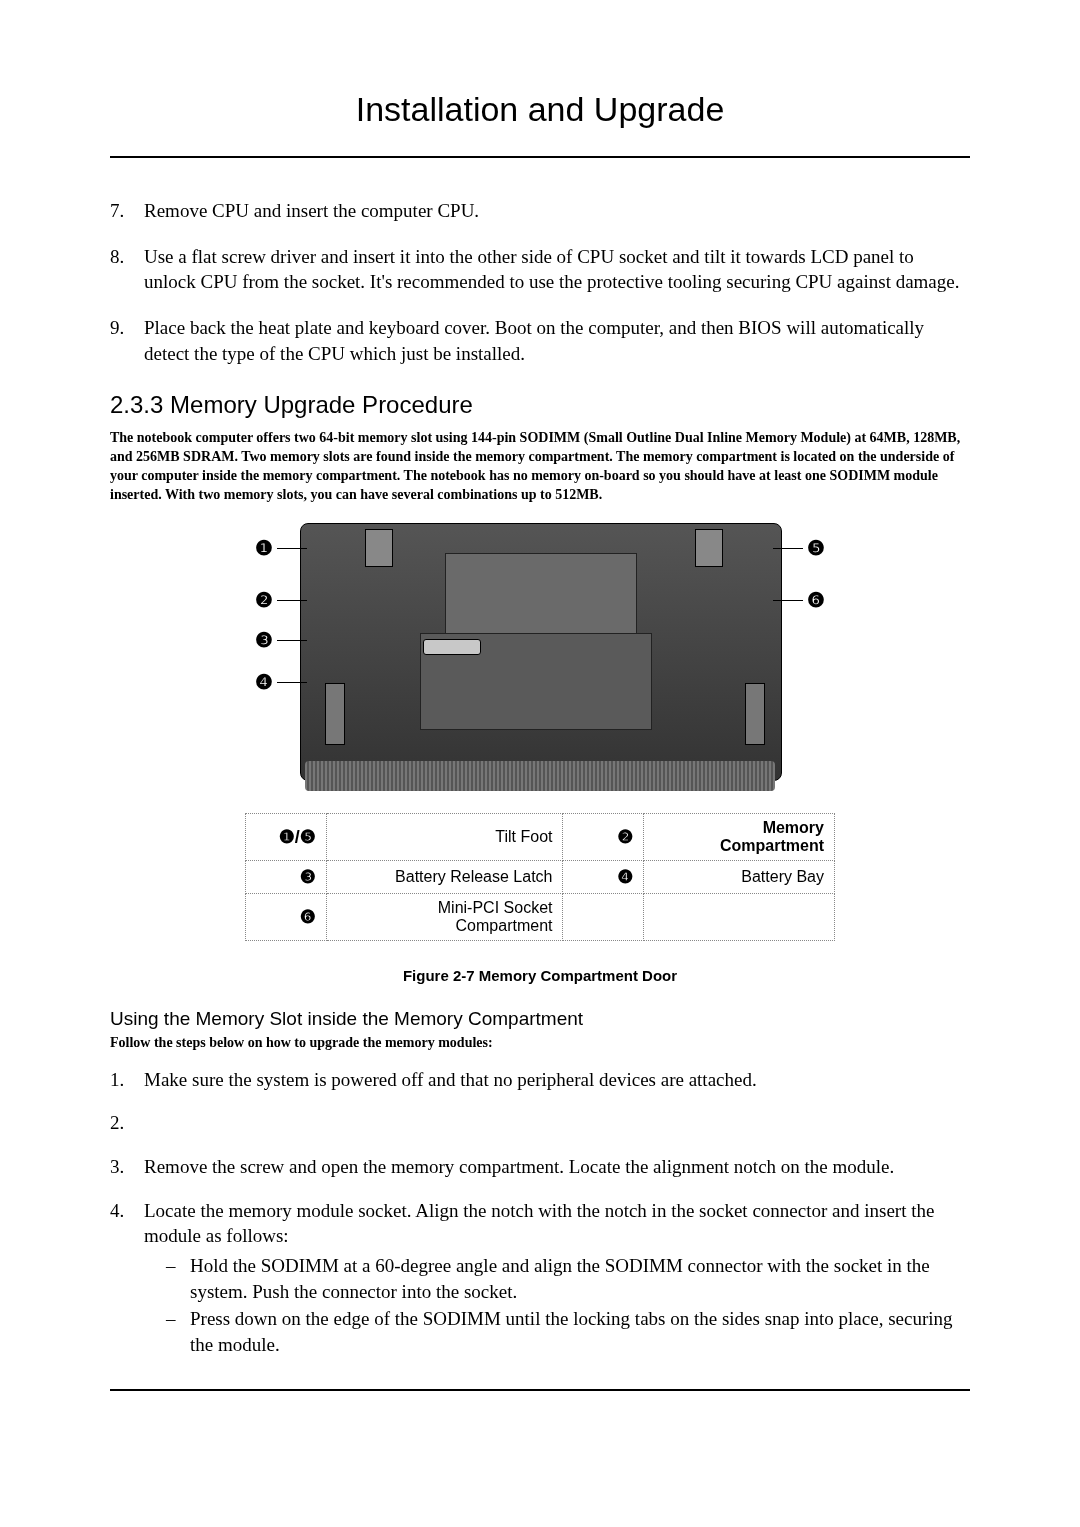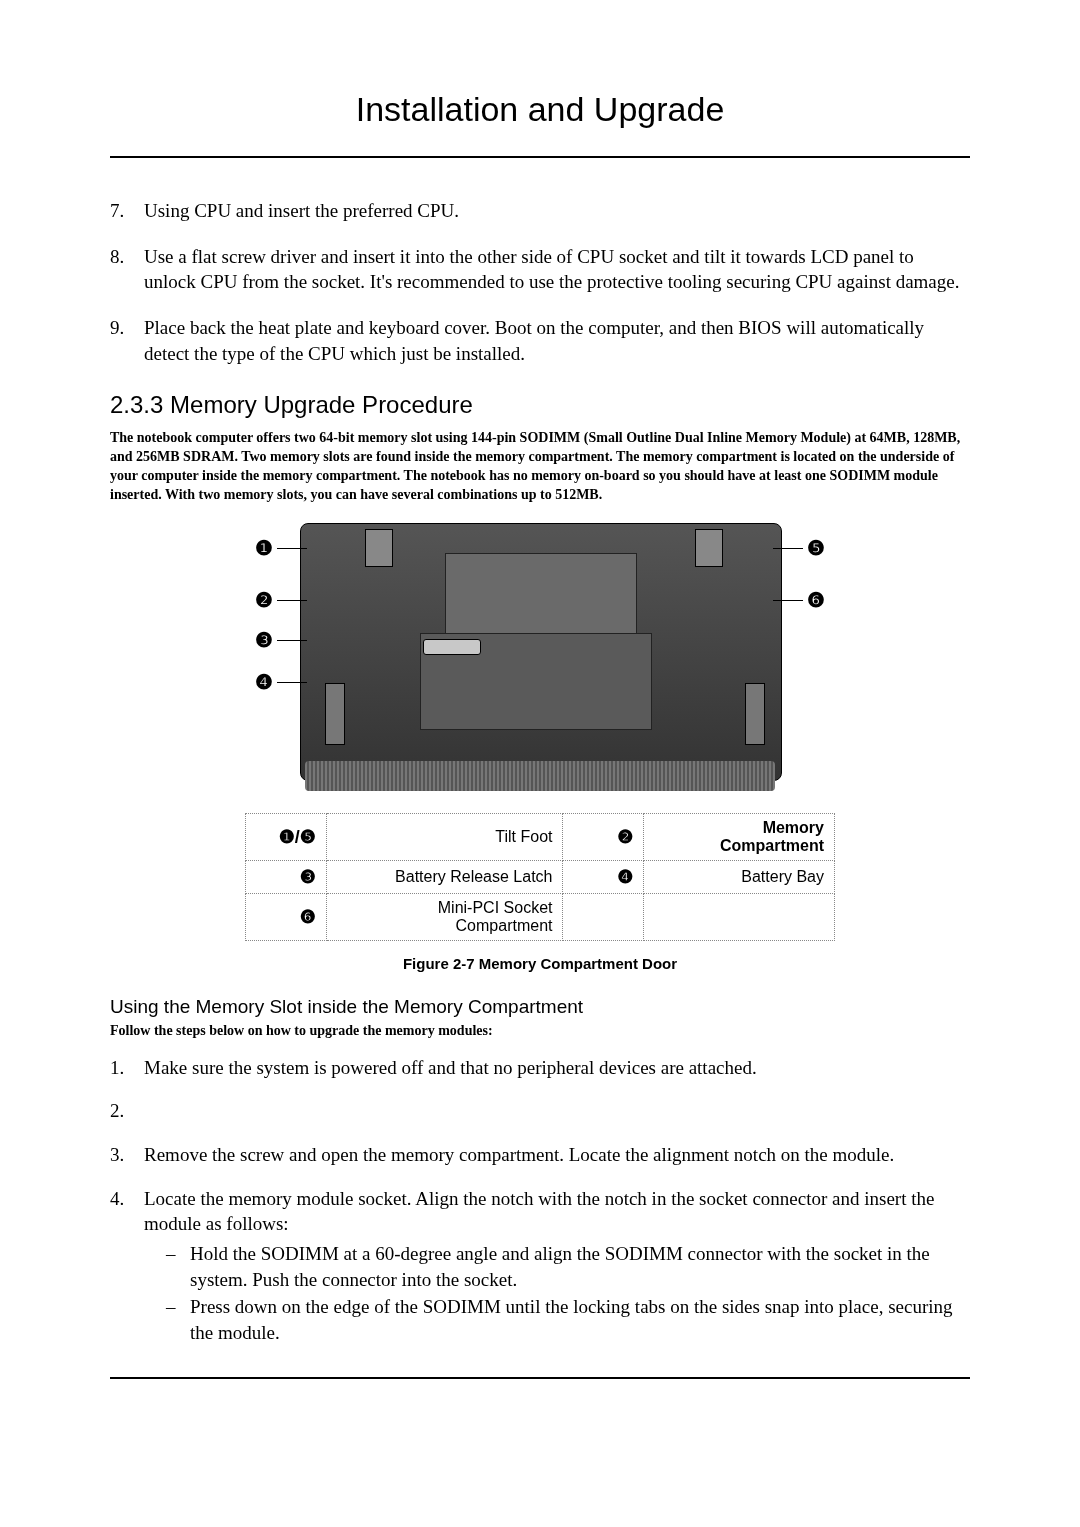--- a/index.html
+++ b/index.html
@@ -183,21 +183,21 @@
       font-size: 18px;
     }
     .legend-table td.bold {
       font-weight: bold;
     }
     .figure-caption {
       font-family: Arial, Helvetica, sans-serif;
       font-size: 15px;
       font-weight: bold;
       text-align: center;
-      margin: 14px 0 24px 0;
+      margin: 26px 0 24px 0;
     }
     .subheading {
       font-family: Arial, Helvetica, sans-serif;
       font-size: 19px;
       margin: 0 0 4px 0;
     }
     .ol-lower {
       list-style: none;
       padding: 0;
       margin: 14px 0 0 0;
@@ -241,21 +241,21 @@
 </head>
 <body>
 
 <div class="page">
   <div class="header-title">Installation and Upgrade</div>
   <hr class="header-rule">
 
   <ul class="ol-upper">
     <li>
       <span class="num">7.</span>
-      <span>Using CPU and insert the preferred CPU.</span>
+      <span>Remove CPU and insert the computer CPU.</span>
     </li>
     <li>
       <span class="num">8.</span>
       <span>Use a flat screw driver and insert it into the other side of CPU socket and tilt it towards LCD panel to unlock CPU from the socket. It's recommended to use the protective tooling securing CPU against damage.</span>
     </li>
     <li>
       <span class="num">9.</span>
       <span>Place back the heat plate and keyboard cover. Boot on the computer, and then BIOS will automatically detect the type of the CPU which just be installed.</span>
     </li>
   </ul>

